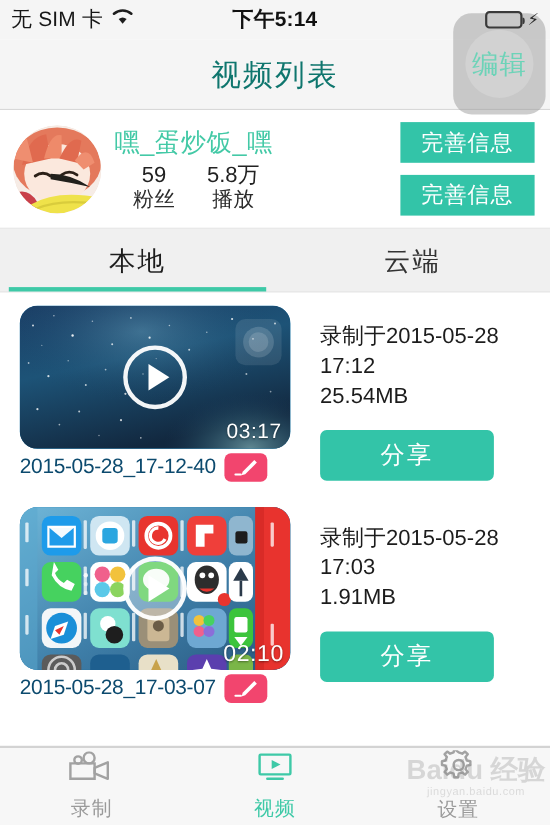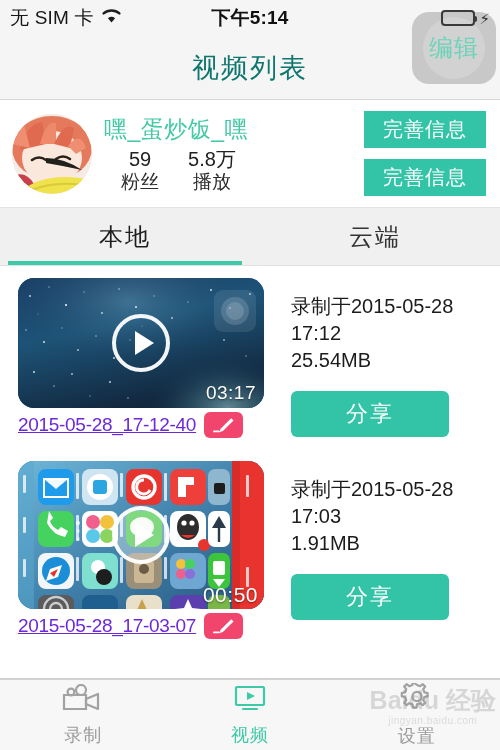--- a/index.html
+++ b/index.html
@@ -100,21 +100,21 @@
   .nav-title {
     font-size: 27px;
     color: #0f766e;
     letter-spacing: 2px;
   }
   .edit-btn {
     position: absolute;
     right: 4px;
     top: -24px;
     width: 84px;
-    height: 72px;
+    height: 92px;
     border-radius: 17px;
     background: rgba(150,150,150,0.48);
     display: flex;
     align-items: center;
     justify-content: center;
     z-index: 4;
   }
   .edit-btn:before {
     content:"";
     position:absolute;
@@ -287,24 +287,23 @@
     text-shadow: 0 1px 2px rgba(0,0,0,0.45);
   }
   .filename-row {
     display: flex;
     align-items: center;
     height: 34px;
     gap: 8px;
   }
   .filename {
     font-size: 19px;
-    color: #6d28d9;
+    color: #0c4a6e;
     letter-spacing: -0.3px;
     white-space: nowrap;
-    text-decoration: underline;
   }
   .rename-badge {
     width: 39px; height: 26px;
     border-radius: 6px;
     background: #f2456e;
     display: flex;
     align-items: center;
     justify-content: center;
     flex: 0 0 auto;
     cursor: pointer;
@@ -671,21 +670,21 @@
 
             <g fill="#ffffff" opacity="0.85">
               <circle cx="60" cy="62" r="2"></circle>
                 <circle cx="60" cy="70" r="2" opacity="0.5"></circle>
                 <circle cx="60" cy="78" r="2" opacity="0.5"></circle>
             </g>
           </svg>
           <div class="play-circle" style="background:rgba(255,255,255,0.35);">
               <span class="play-tri"></span>
             </div>
-          <div class="duration" style="font-size:21px;bottom:2px;right:6px;">00:50</div>
+          <div class="duration" style="font-size:21px;bottom:2px;right:6px;">02:10</div>
         </div>
         <div class="filename-row">
           <span class="filename">2015-05-28_17-03-07</span>
           <span class="rename-badge">
             <svg width="24" height="18" viewBox="0 0 24 18">
               <path d="M19.2 2.2 l2.3 2.3 -10.6 10.6 -3.3 1.0 1.0 -3.3 Z" fill="#ffffff"></path>
               <path d="M2 15.4 h5" stroke="#ffffff" stroke-width="1.8" stroke-linecap="round"></path>
             </svg>
           </span>
         </div>

